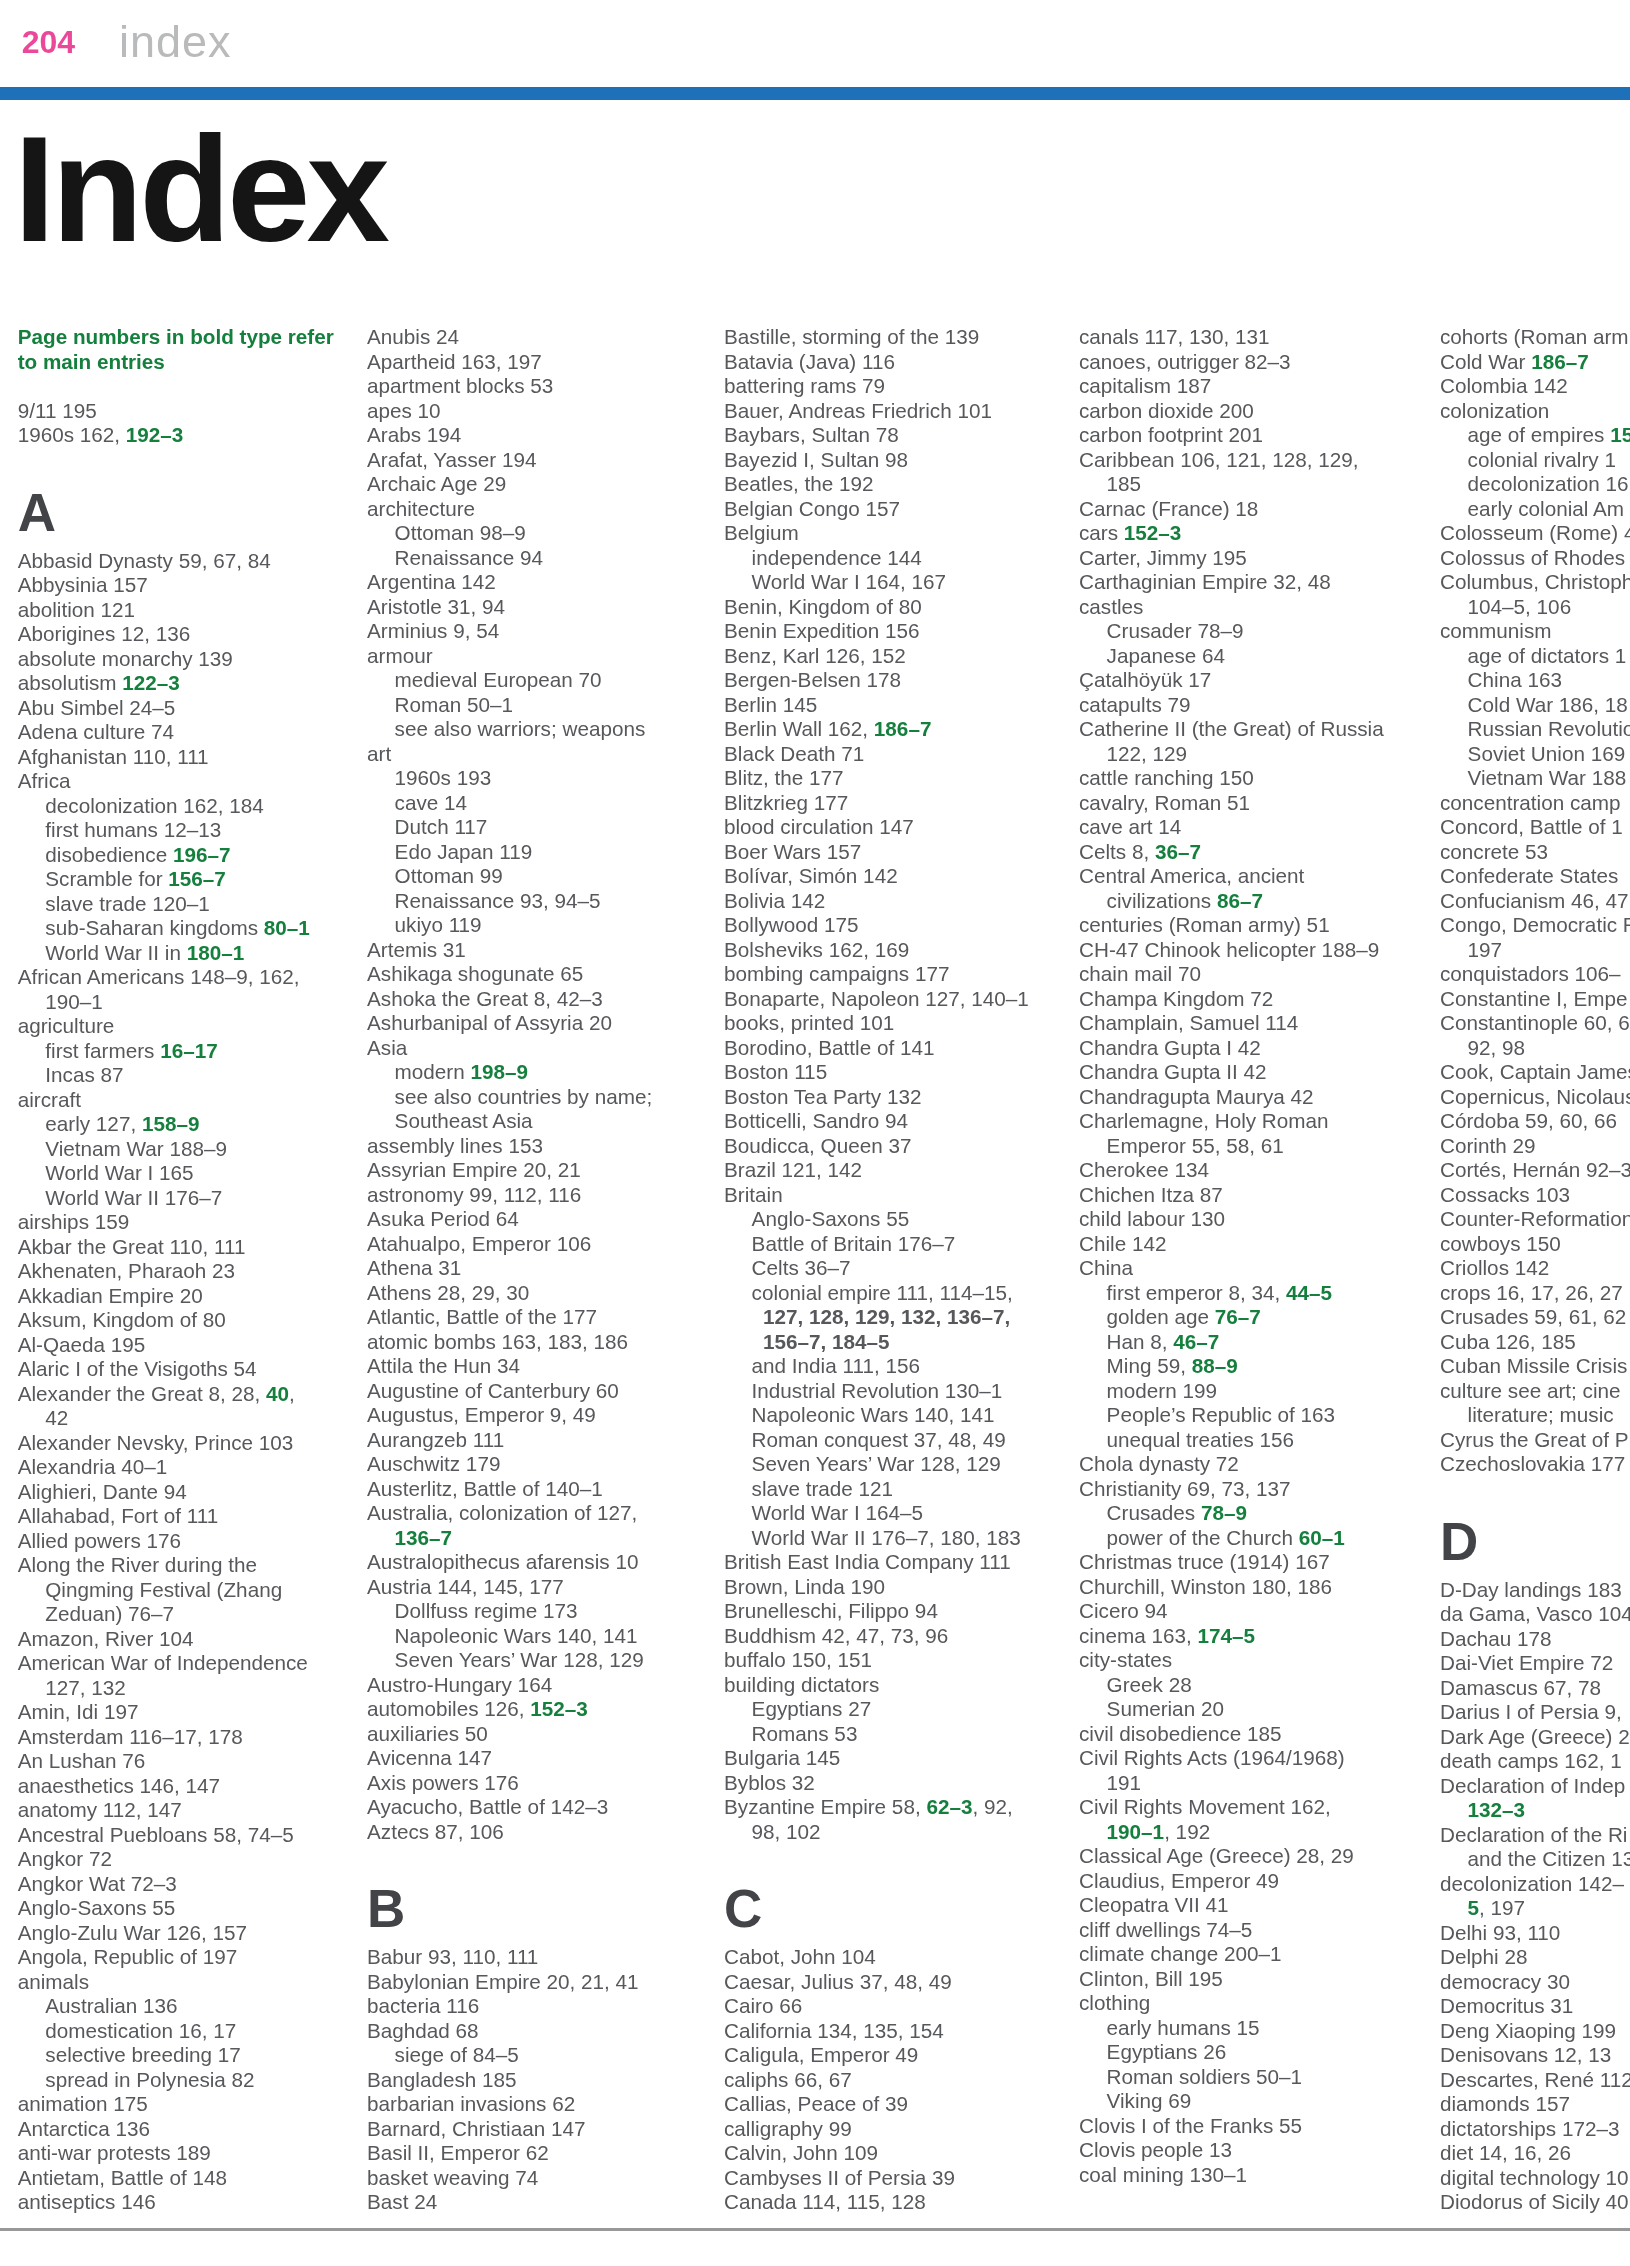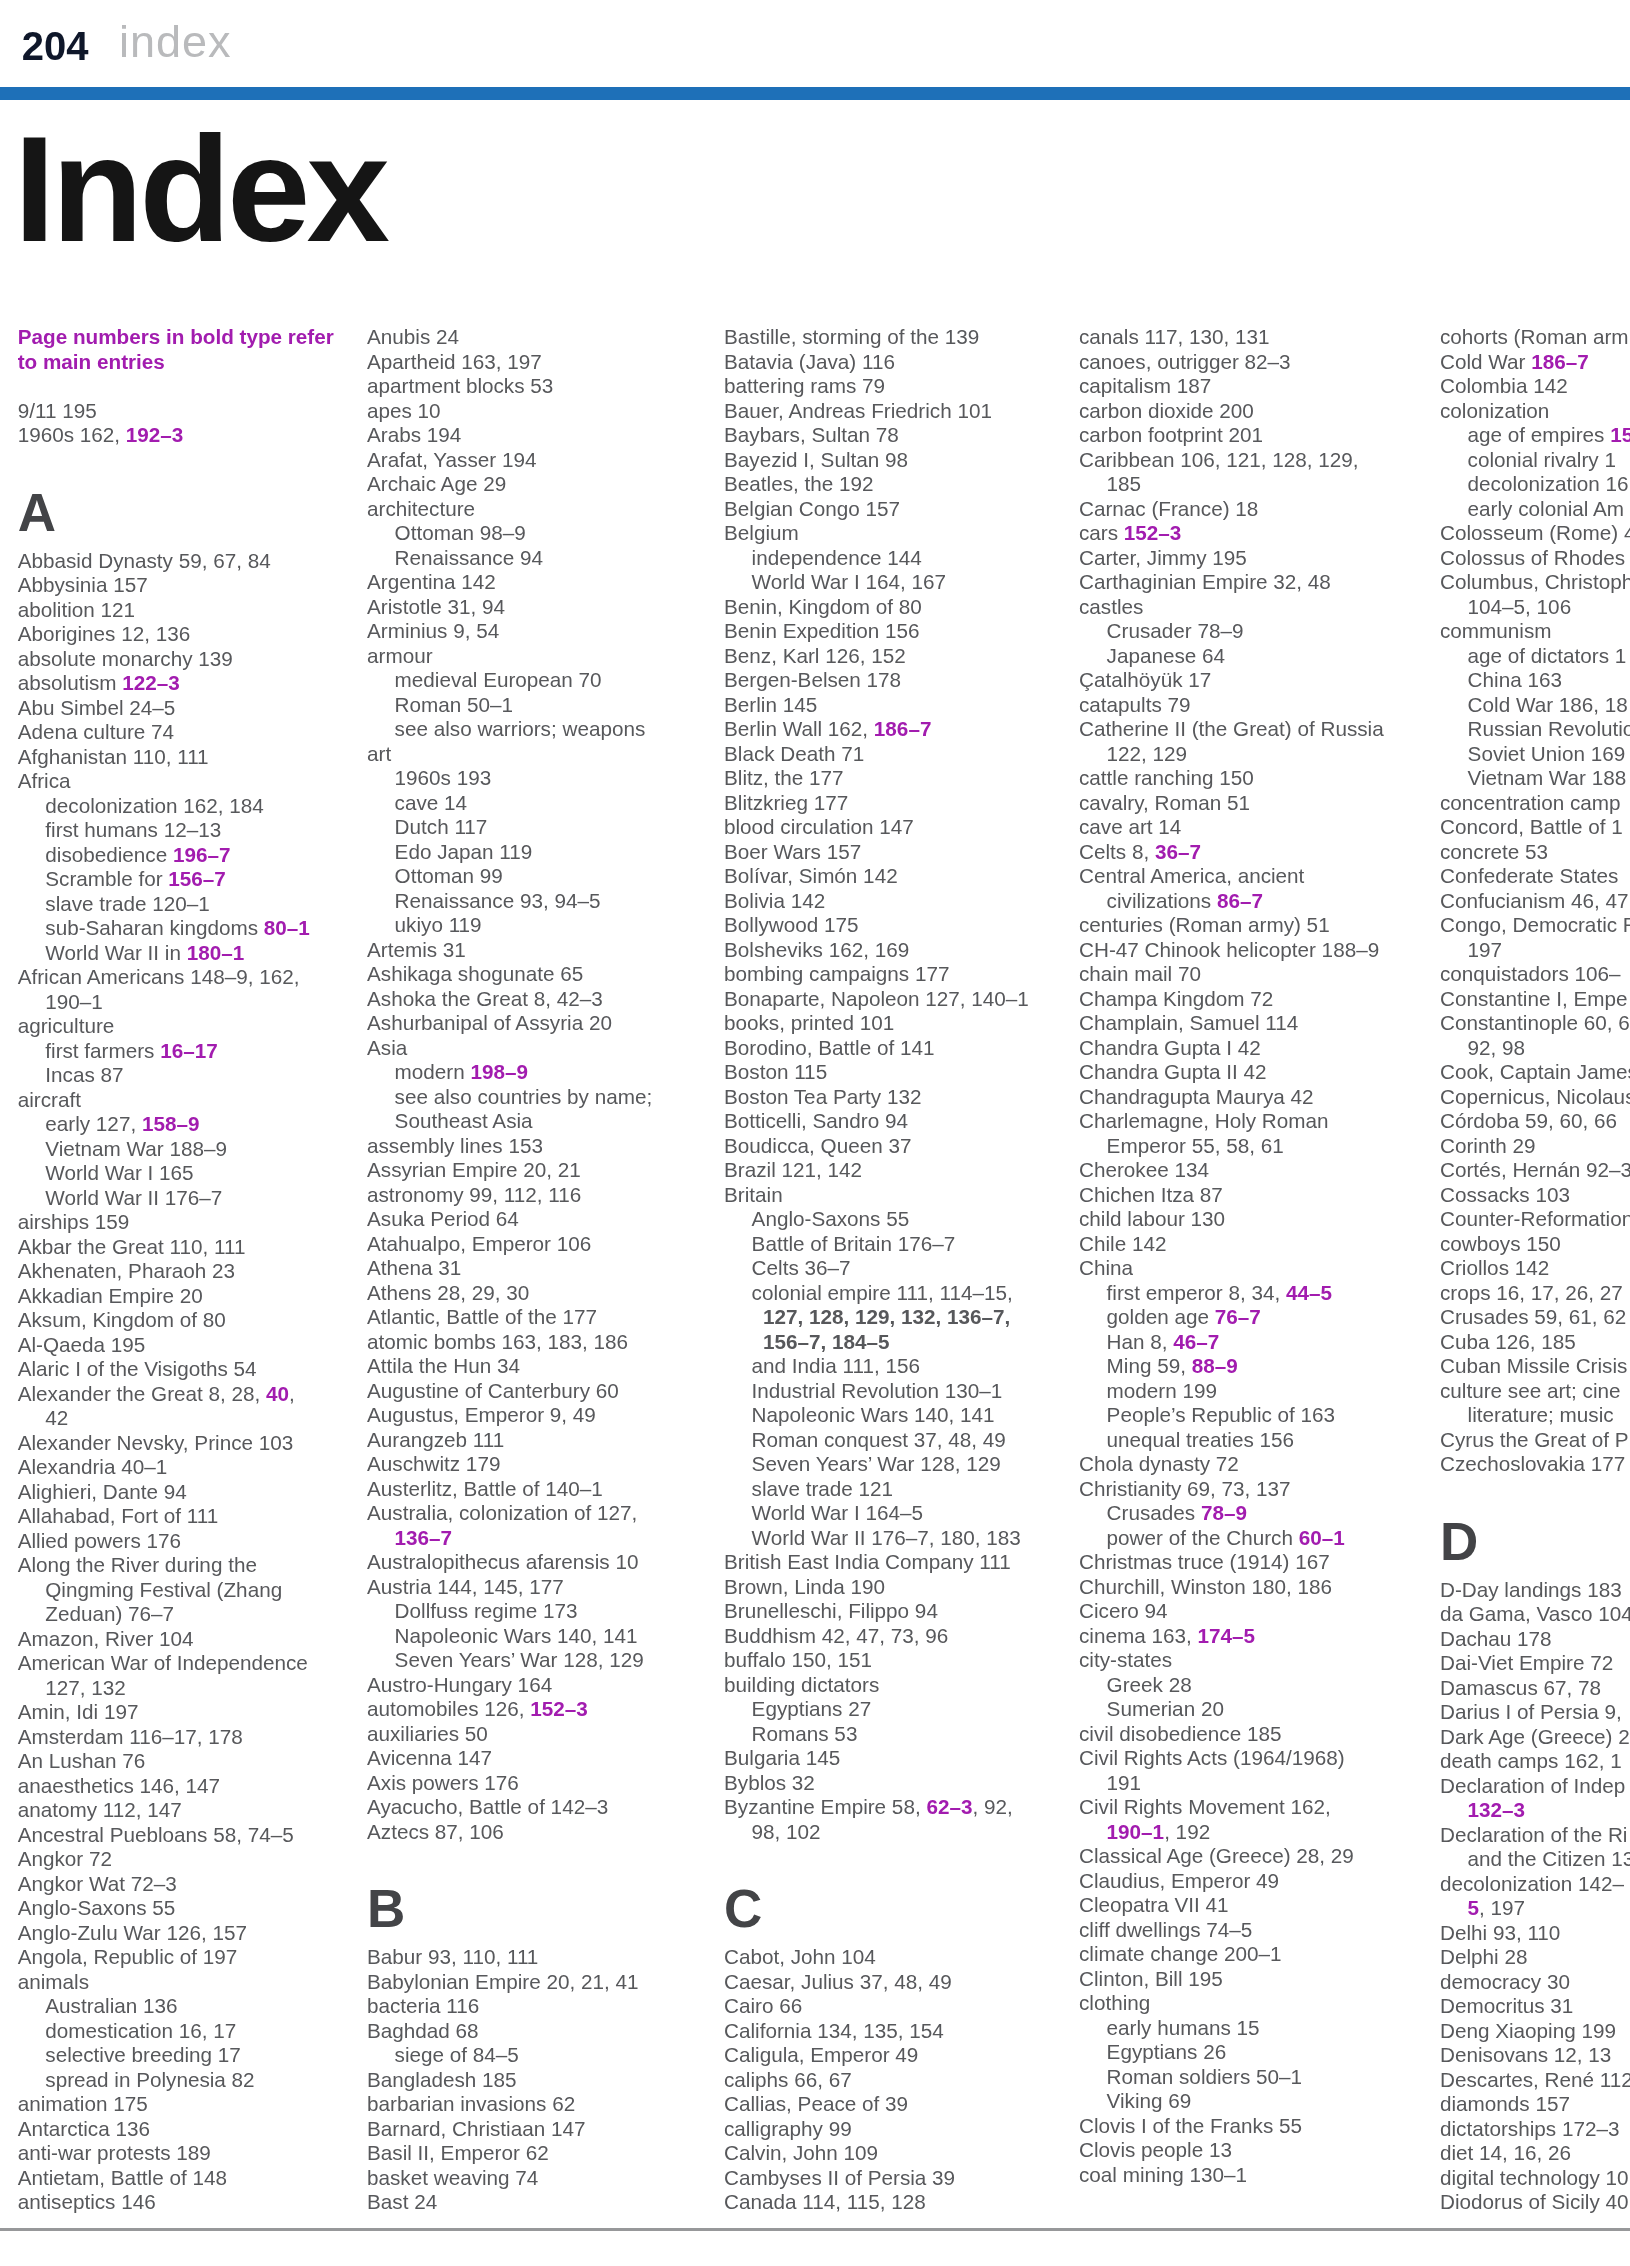--- a/index.html
+++ b/index.html
@@ -4,40 +4,40 @@
 <style>
   html,body{margin:0;padding:0;}
   body{
     width:1630px;height:2267px;position:relative;overflow:hidden;
     background:#ffffff;
     font-family:"Liberation Sans", sans-serif;
   }
   .page{position:absolute;inset:0;overflow:hidden;}
   .pagenum{
     position:absolute;left:21.7px;top:23.6px;
-    font-size:40px;font-weight:700;color:#0f172a;letter-spacing:0;
+    font-size:32px;font-weight:700;color:#ec4899;letter-spacing:0;
   }
   .running-head{
     position:absolute;left:119px;top:15.8px;
     font-size:45px;font-weight:400;color:#b9babc;letter-spacing:1px;
   }
   .accent-bar{position:absolute;left:0;top:87px;width:1630px;height:12.8px;}
   .big-title{
     position:absolute;left:13.8px;top:114px;
     font-size:150px;line-height:150px;font-weight:700;color:#151515;
     letter-spacing:-3.9px;
   }
   .col{
     position:absolute;top:325px;width:347px;
     font-size:20.7px;line-height:24.5px;color:#57585b;
   }
   .col .line{white-space:nowrap;}
   .ind1{padding-left:27.6px;}
   .ind2{padding-left:39px;font-weight:bold;}
-  .b{font-weight:700;color:#a21caf;}
+  .b{font-weight:700;color:#15803d;}
   .i{}
   .gap{height:24.5px;}
   .sect{
     font-size:53px;line-height:53px;font-weight:700;color:#434447;
     margin:13.8px 0 9.9px 0;
   }
   .bottom-rule{position:absolute;left:0;top:2228px;width:1630px;height:3px;background:#97989a;}
 </style>
 </head>
 <body>

